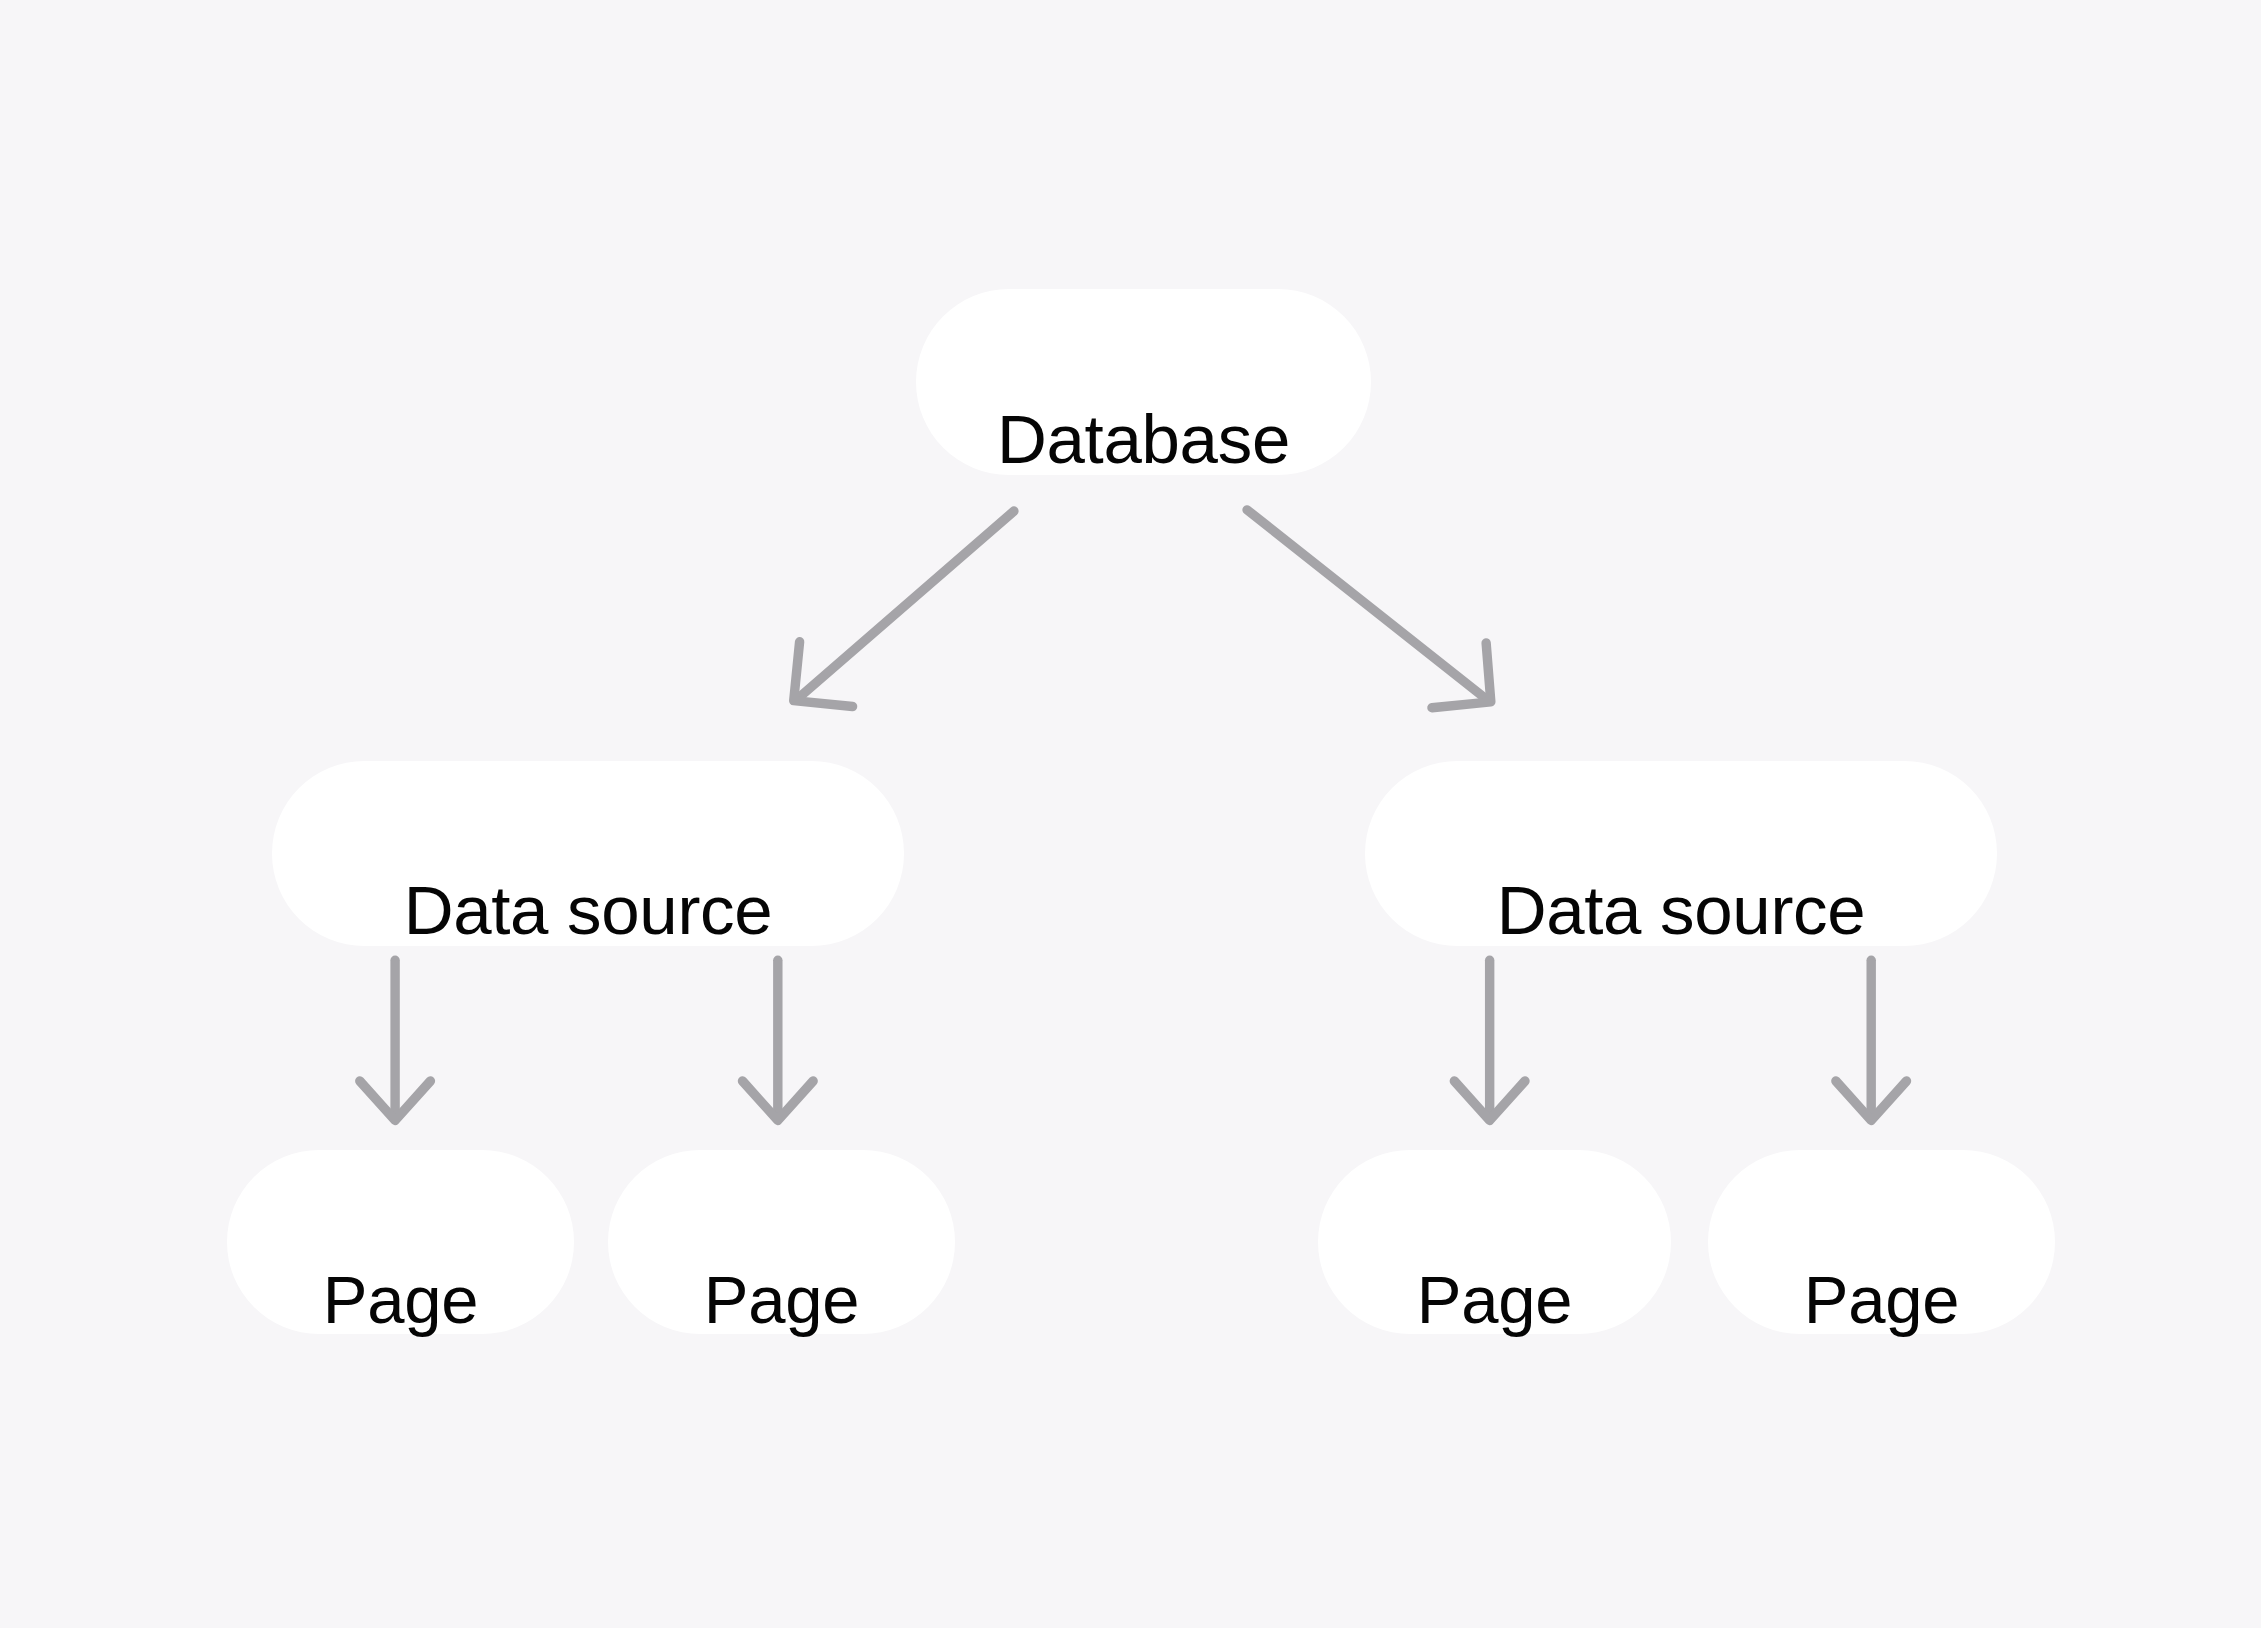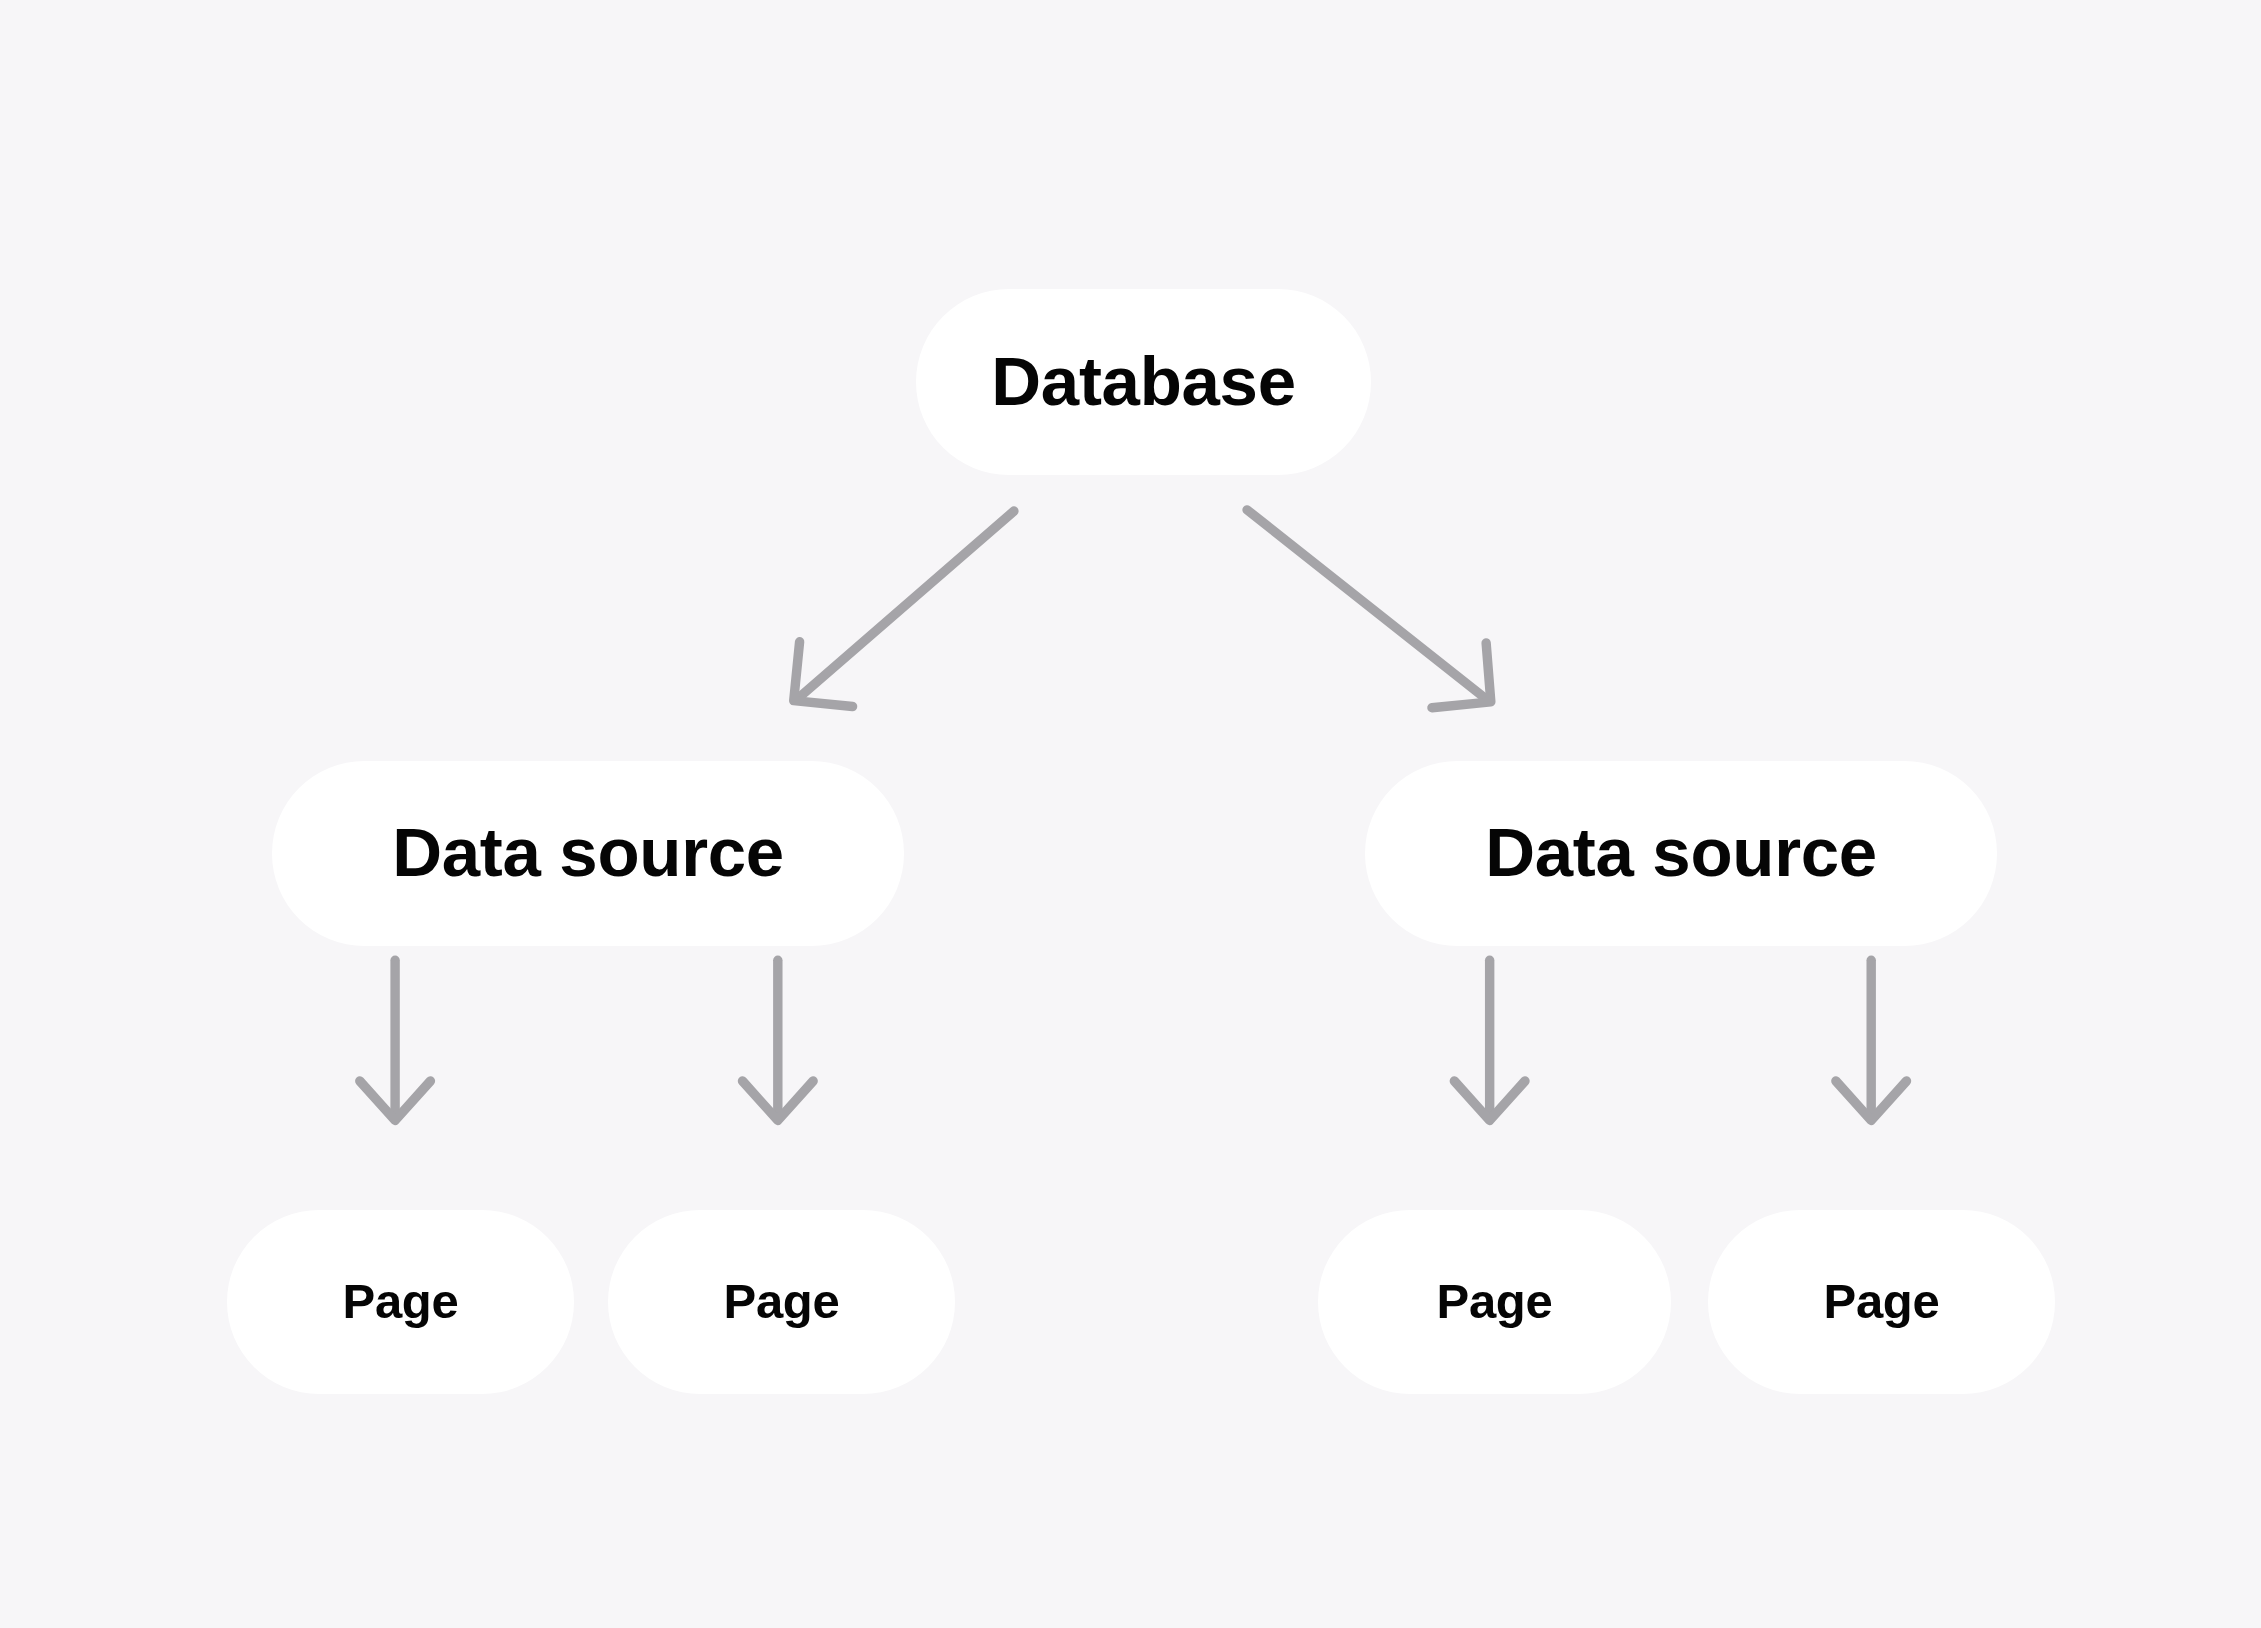--- a/index.html
+++ b/index.html
@@ -22,27 +22,27 @@
     position: absolute;
     left: 0;
     top: 0;
     width: 2261px;
     height: 1628px;
     pointer-events: none;
   }
   .node {
     position: absolute;
     display: flex;
-    align-items: center;
+    align-items: flex-end;
     justify-content: center;
     background: #ffffff;
     border-radius: 588px;
     box-sizing: border-box;
     color: #050505;
-    font-weight: 700;
+    font-weight: 400;
     letter-spacing: -0.3px;
     white-space: nowrap;
     user-select: none;
   }
   .node-label {
     display: block;
     line-height: 1;
     transform: translateY(-1.2px);
   }
   .node.lvl-db {
@@ -54,23 +54,23 @@
   }
   .node.lvl-ds {
     top: 761px;
     width: 632px;
     height: 185px;
     font-size: 69px;
   }
   .node.ds-left  { left: 272px; }
   .node.ds-right { left: 1365px; }
   .node.lvl-pg {
-    top: 1210px;
+    top: 1150px;
     height: 184px;
-    font-size: 49px;
+    font-size: 67px;
   }
   .node.pg-1 { left: 227px;  width: 347px; }
   .node.pg-2 { left: 608px; width: 347px; }
   .node.pg-3 { left: 1318px; width: 353px; }
   .node.pg-4 { left: 1708px; width: 347px; }
 </style>
 </head>
 <body style="background: rgb(247, 246, 248);">
 
 <div id="stage" style="background: rgb(247, 246, 248);">

